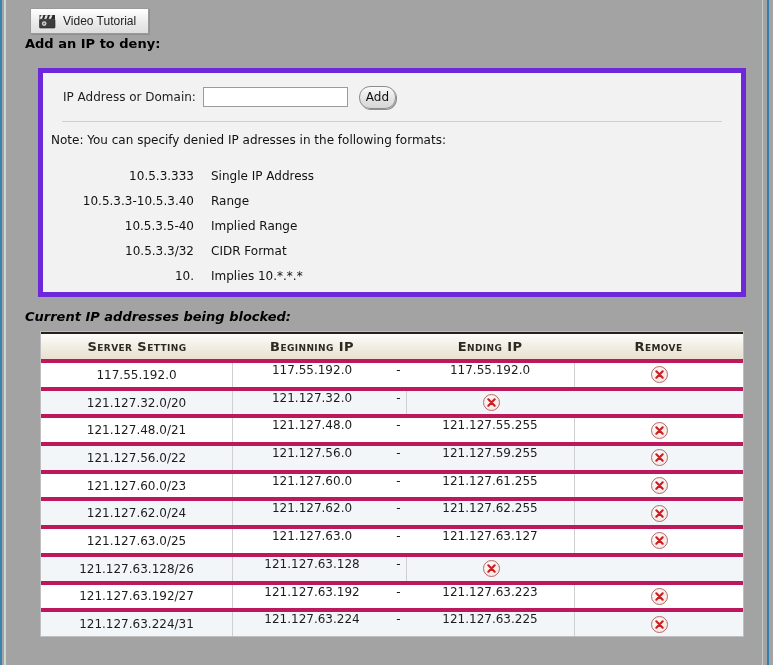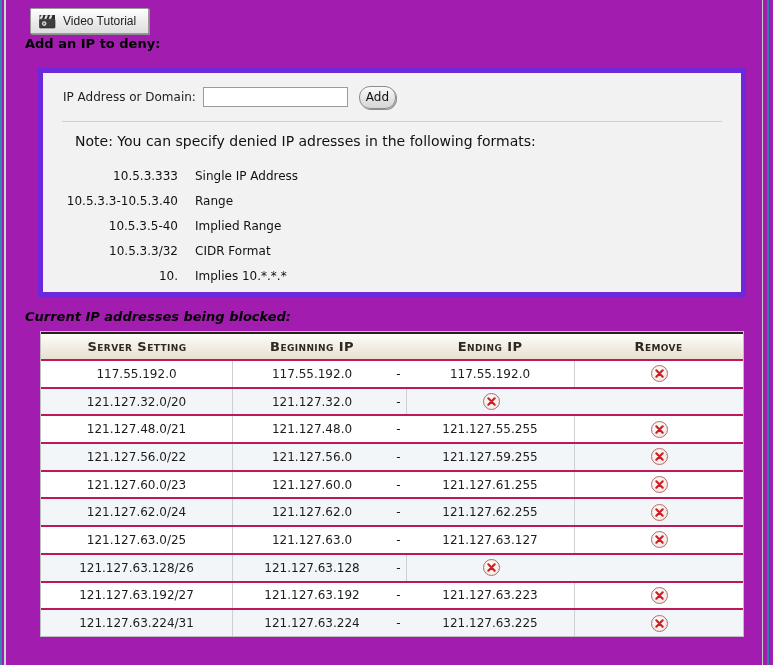--- a/index.html
+++ b/index.html
@@ -1,18 +1,18 @@
 <!DOCTYPE html>
 <html><head>
 <meta charset="utf-8">
 <style>
   * { margin:0; padding:0; box-sizing:border-box; }
   html,body { background:#fff; }
   body { font-family:"DejaVu Sans","Liberation Sans",sans-serif; color:#1a1a1a; }
-  .page { position:relative; width:773px; height:665px; background:#a21caf; overflow:hidden; }
+  .page { position:relative; width:773px; height:665px; background:#a3a3a3; overflow:hidden; }
 
   
   .edge { position:absolute; top:0; bottom:0; }
   .edge-left-blue  { left:0;  width:2px; background:#3884ae; }
   .edge-left-light { left:4px; width:2px; background:#ccd9d2; }
   .edge-right-gray { right:10px; width:1px; background:#c6cdc9; }
   .edge-right-blue { right:4px;  width:2px; background:#2e7fad; }
 
   
   .vt-btn { position:absolute; left:30px; top:8px; height:26px; display:inline-flex; align-items:center; gap:7px;
@@ -29,38 +29,38 @@
   .form-box { position:absolute; left:38px; top:68px; width:708px; height:229px;
     background:#f2f2f2; border:5px solid #6d28d9; }
   .form-row { position:absolute; left:20px; top:12px; height:24px; display:flex; align-items:center; }
   .ip-label { font-size:12px; color:#1d1d1d; }
   .ip-input { margin-left:7px; width:145px; height:20px; border:1px solid #9b9b9b; background:#fff;
     font-size:12px; padding:0 4px; font-family:inherit; }
   .add-btn { margin-left:11px; width:37px; height:23px; font-size:12px; color:#111; cursor:pointer;
     background:linear-gradient(#fafafa,#e2e2e2 60%,#d6d6d6); border:1px solid #8c8c8c; border-radius:11px;
     box-shadow:1px 1px 0 #8f8f8f; font-family:inherit; }
   .divider { position:absolute; left:19px; right:19px; top:48px; height:1px; background:#cfcfcf; }
-  .note { position:absolute; left:32px; top:60px; font-size:14px; color:#111; }
+  .note { position:absolute; left:8px; top:60px; font-size:12px; color:#111; }
   .fmt-list { position:absolute; left:20px; top:90px; right:20px; }
-  .fmt-row { display:flex; align-items:center; height:25px; font-size:12px; color:#111; }
+  .fmt-row { display:flex; align-items:center; height:25px; font-size:12px; color:#111;margin-left:16px; }
   .fmt-example { width:115px; text-align:right; white-space:nowrap; }
   .fmt-desc { margin-left:17px; white-space:nowrap; }
 
   
   .tbl { position:absolute; left:40px; top:331px; width:704px; border:1px solid #bfbfbf; background:#fff; }
   .tbl-head { display:flex; align-items:center; height:27px; border-top:2px solid #262219;
     background:linear-gradient(#fefdfa,#f3efe6 45%,#e8e1d0); }
   .th { font-weight:bold; font-variant:small-caps; letter-spacing:.4px; font-size:13px; color:#2d2921;
     text-align:center; }
   .col-server { width:192px; }
   .col-begin  { width:158px; }
   .col-dash   { width:15px;  }
   .col-end    { width:168px; }
   .col-remove { width:169px; }
-  .tr { display:flex; align-items:center; height:27.7px; border-top:2px solid #be185d; background:#fff; }
+  .tr { display:flex; align-items:flex-start; height:27.7px; border-top:4px solid #be185d; background:#fff; }
   .tr:nth-child(even) { background:#f3f6f9; }
   .td { font-size:12px; color:#1c1c1c; text-align:center; white-space:nowrap; }
   .td.col-server { border-right:1px solid #cfcfcf; align-self:stretch; display:flex; align-items:center; justify-content:center; }
   .td.col-remove { border-left:1px solid #cfcfcf; align-self:stretch; display:flex; align-items:center; justify-content:center; }
 
   .remove-btn { background:transparent; border:none; cursor:pointer; padding:0; line-height:0; }
   .remove-icon { display:inline-flex; align-items:center; justify-content:center; width:17px; height:17px;
     border-radius:50%; border:1px solid #b36a64; background:radial-gradient(circle at 35% 30%, #fdfafa, #f4e2e2); }
 </style>
 </head>

